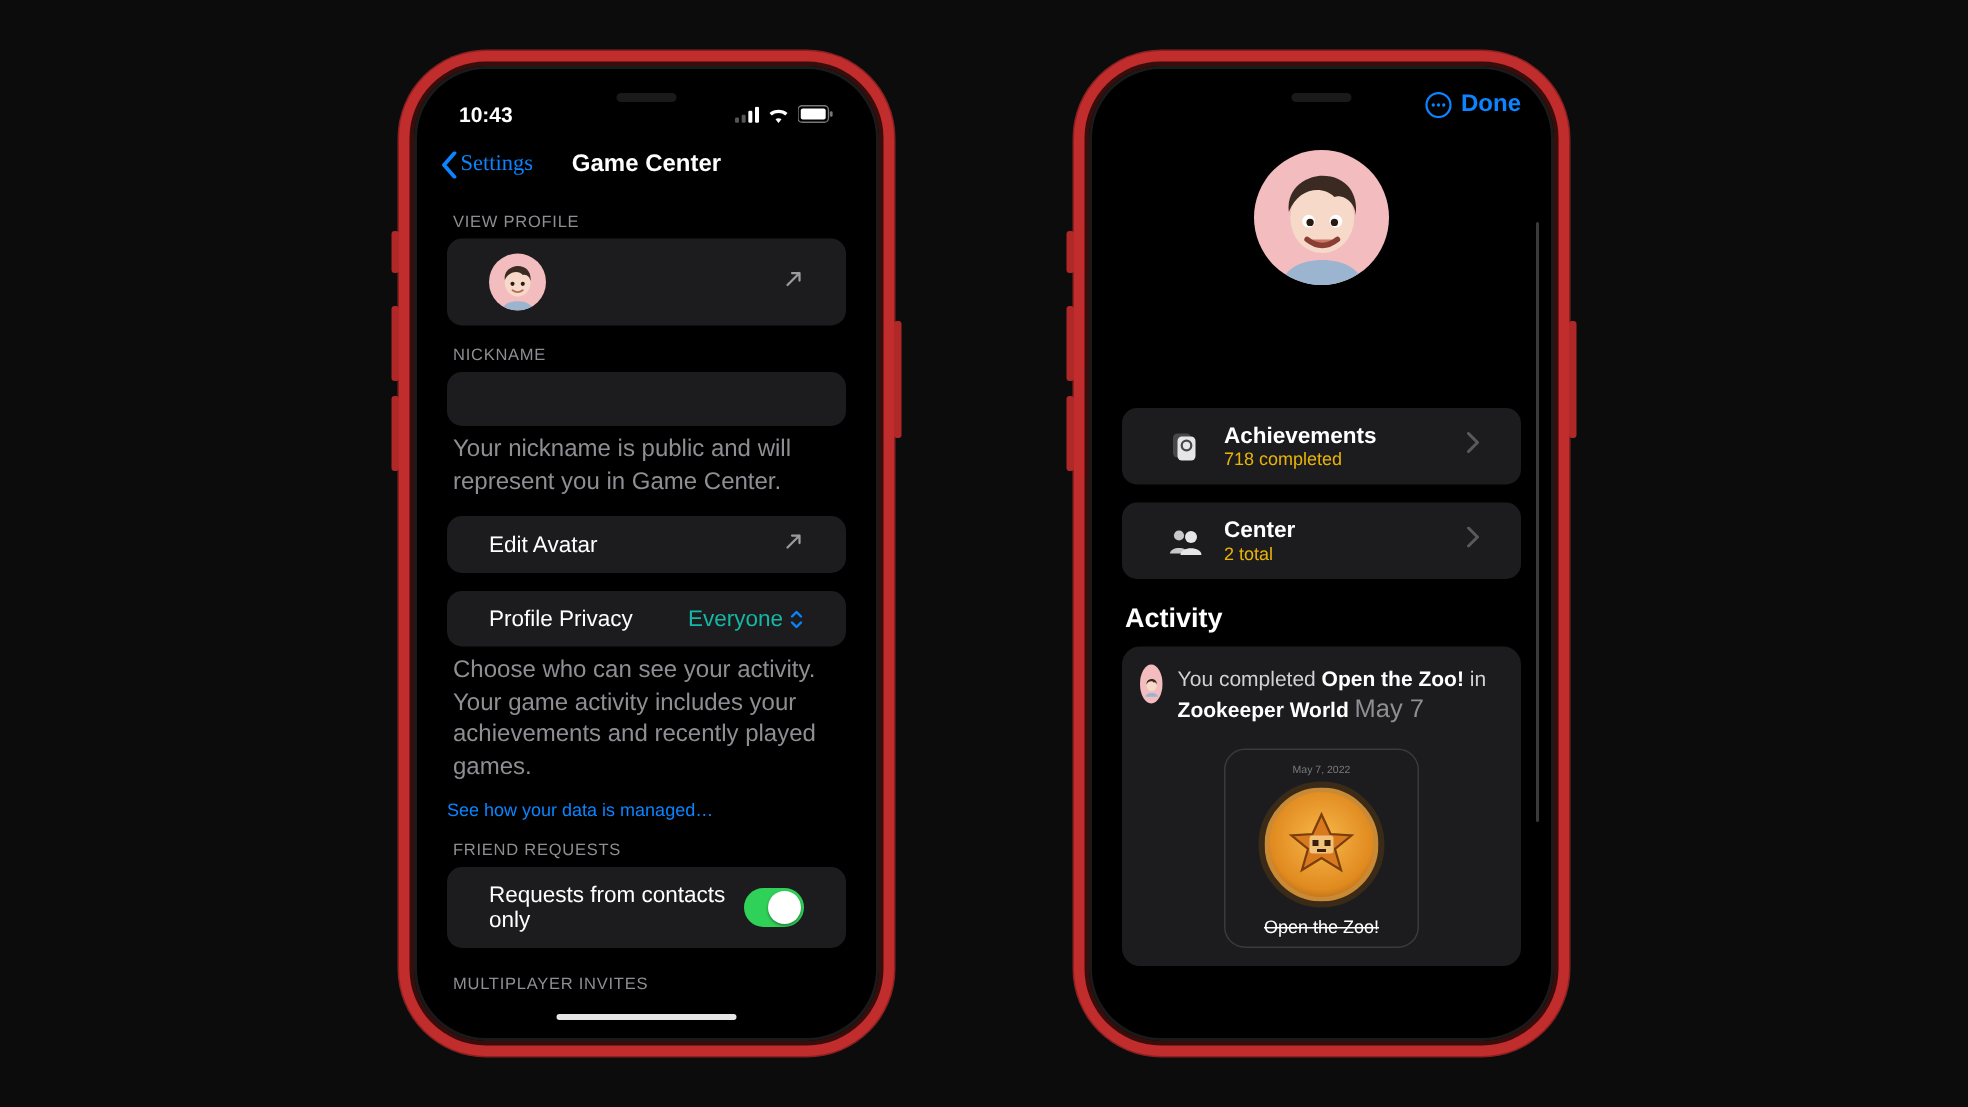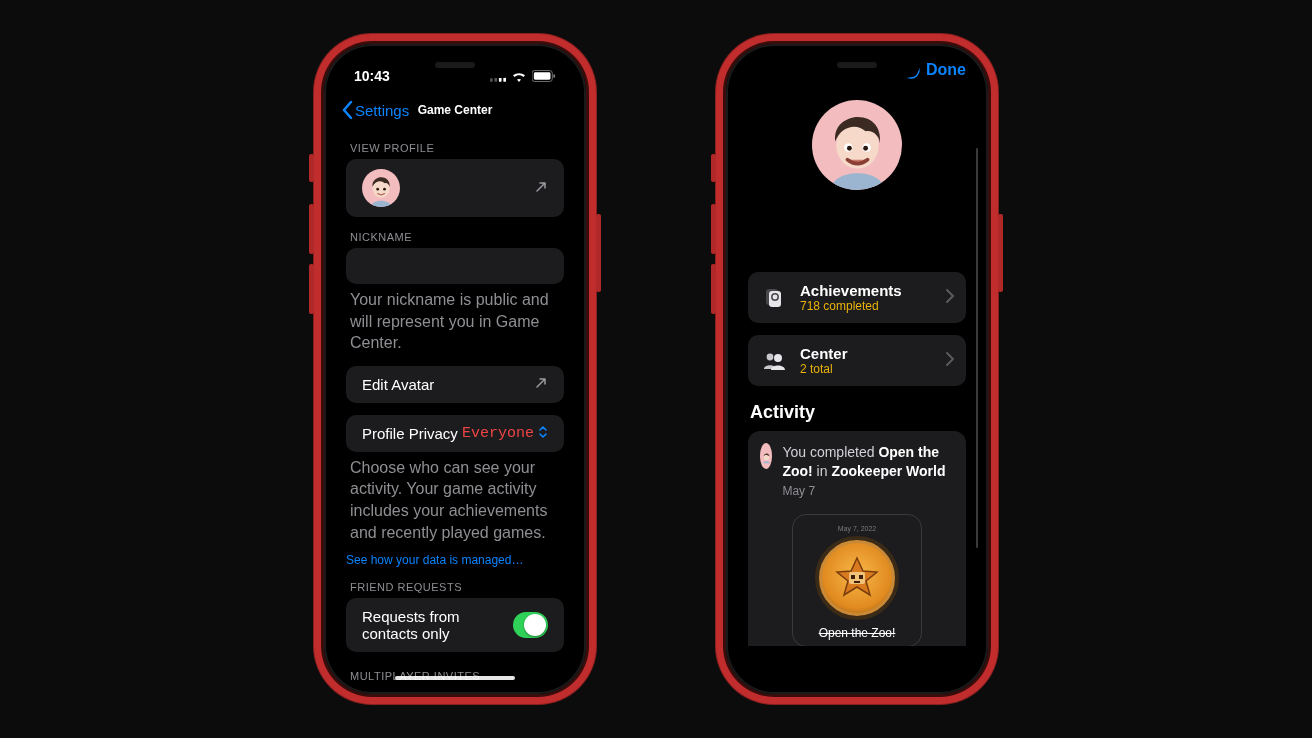--- a/index.html
+++ b/index.html
@@ -8,21 +8,21 @@
     width: 1312px;
     height: 738px;
     font-family: -apple-system, "SF Pro Text", "Helvetica Neue", Arial, sans-serif;
     display: flex;
     justify-content: center;
     align-items: center;
     gap: 140px;
     overflow: hidden;
   }
   .phone {
-    width: 262px;
+    width: 310px;
     height: 650px;
     border-radius: 48px;
     background: #000;
     position: relative;
     box-shadow:
       0 0 0 3px #3a0d0d,
       0 0 0 10px #c12c2c,
       0 0 0 11px #892020,
       inset 0 0 0 2px #1a1a1a;
   }
@@ -77,26 +77,27 @@
   .navbar {
     display:flex;
     align-items:center;
     justify-content:center;
     position:relative;
     height:36px;
     padding:0 14px;
   }
   .nav-back {
     position:absolute; left:10px;
-    display:flex; align-items:center;
+    display:flex; 
     color:#0a84ff;
     font-size:15px;
+    font-family:Liberation Serif, serif;
   }
   .nav-back svg{ margin-right:2px; }
-  .nav-title { font-size:12px; font-weight:600;text-align:right; }
+  .nav-title { font-size:16px; font-weight:600;text-align:right; }
   .nav-done {
     position:absolute; right:14px;
     color:#0a84ff; font-size:16px; font-weight:600;
     display:flex; align-items:center; gap:6px;
   }
 
   .content {
     padding: 0 14px;
     height: calc(100% - 76px);
     overflow:hidden;
@@ -106,21 +107,21 @@
   .section-label {
     color:#8e8e93;
     font-size:11px;
     letter-spacing:0.5px;
     margin: 14px 4px 5px;
     text-transform:uppercase;
   }
   .cell {
     background:#1c1c1e;
     border-radius:10px;
-    padding:10px 16px;
+    padding:10px 28px;
     display:flex;
     align-items:center;
     justify-content:space-between;
     font-size:15px;
     color:#fff;
   }
   .cell.tall { min-height:58px; }
   .footer-text {
     color:#8e8e93;
     font-size:16px;
@@ -141,24 +142,23 @@
     display:flex; align-items:flex-end; justify-content:center;
     overflow:hidden;
   }
   .profile-pic.large { width:90px; height:90px; }
   .profile-pic.small { width:26px; height:26px; }
   .memoji {
     width:90%; height:90%;
     display:block;
   }
   .select-value {
-    color:#ef4444;
-    display:flex; align-items:flex-start; gap:4px;
+    color:#14b8a6;
+    display:flex; align-items:center; gap:4px;
     font-size:15px;
-    font-family:Liberation Mono, monospace;
   }
   .toggle {
     width:44px; height:26px;
     background:#30d158;
     border-radius:13px;
     position:relative;
   }
   .toggle::after{
     content:""; position:absolute;
     right:2px; top:2px;
@@ -176,21 +176,21 @@
   }
 
   
   .profile-header{
     display:flex; flex-direction:column; align-items:center;
     margin-top:12px;
   }
   .list-row {
     background:#1c1c1e;
     border-radius:10px;
-    padding:10px 12px;
+    padding:10px 28px;
     display:flex;
     align-items:center;
     gap:12px;
     margin-top:12px;
   }
   .list-row .row-icon{
     width:28px; display:flex; justify-content:center;
     color:#e5e5ea;
   }
   .list-row .row-text{
@@ -207,21 +207,21 @@
     background:#1c1c1e;
     border-radius:12px;
     padding:12px;
   }
   .activity-top{
     display:flex; gap:10px;
     font-size:14px; color:#d1d1d6;
     line-height:1.35;
   }
   .activity-top .bold{ color:#fff; font-weight:600; }
-  .activity-top .date{ font-size:12px; color:#8e8e93; }
+  .activity-top .date{ font-size:17px; color:#8e8e93; }
   .badge-frame{
     margin:14px auto 0;
     width:130px;
     border:1px solid #3a3a3c;
     border-radius:14px;
     padding:10px 10px 6px;
     display:flex; flex-direction:column; align-items:center;
   }
   .badge-circle{
     width:84px; height:84px; border-radius:50%;

